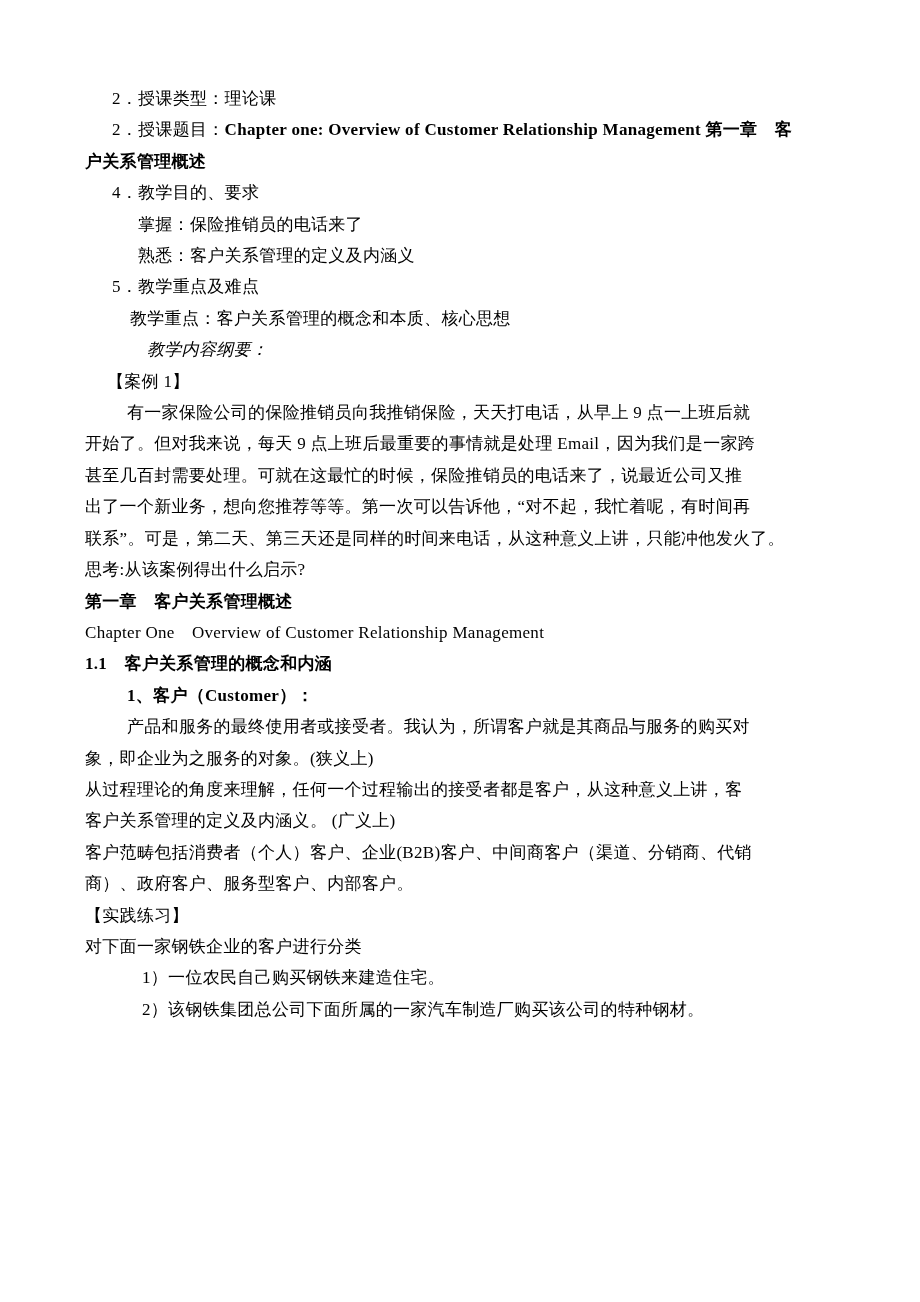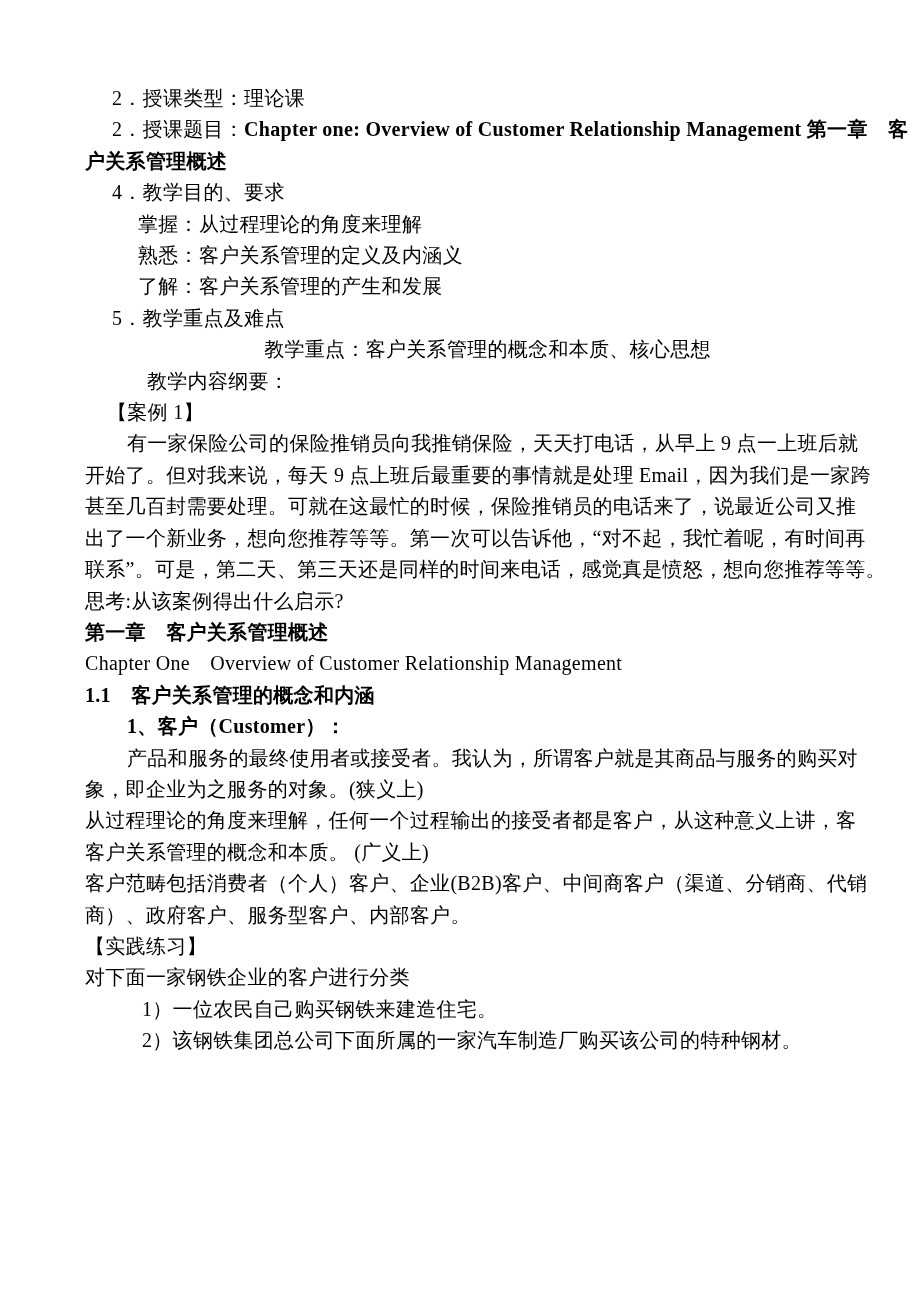--- a/index.html
+++ b/index.html
@@ -17,75 +17,74 @@
     font-family: "Liberation Serif", "DejaVu Serif", serif;
     overflow: hidden;
   }
   .doc {
     position: absolute;
     left: 85px;
     top: 83px;
     width: 760px;
   }
   .line {
-    font-size: 20px;
+    font-size: 17px;
     line-height: 31.4px;
     white-space: pre;
     letter-spacing: 0.3px;
   }
   .b { font-weight: bold; }
   
   .in-num  { padding-left: 27px; }  
   .in-sub1 { padding-left: 53px; }  
-  .in-sub2 { padding-left: 45px; text-align: center; }  
-  .in-sub3 { padding-left: 62px; }  
+  .in-sub2 { padding-left: 45px; }  
+  .in-sub3 { padding-left: 62px; font-style: italic; }  
   .in-case { padding-left: 22px; }  
   .in-p    { padding-left: 42px; }  
   .in-li   { padding-left: 57px; }  
 </style>
 </head>
 <body>
 
 <div class="page">
   <div class="doc">
 
     <div class="line in-num">2．授课类型：理论课</div>
 
     <div class="line in-num"><span>2．授课题目：</span><span class="b">Chapter one: Overview of Customer Relationship Management 第一章　客</span></div>
 
     <div class="line b">户关系管理概述</div>
 
     <div class="line in-num">4．教学目的、要求</div>
-    <div class="line in-sub1">掌握：从过程理论的角度来理解</div>
+    <div class="line in-sub1">掌握：保险推销员的电话来了</div>
     <div class="line in-sub1">熟悉：客户关系管理的定义及内涵义</div>
-    <div class="line in-sub1">了解：客户关系管理的产生和发展</div>
 
     <div class="line in-num">5．教学重点及难点</div>
     <div class="line in-sub2">教学重点：客户关系管理的概念和本质、核心思想</div>
 
     <div class="line in-sub3">教学内容纲要：</div>
 
     <div class="line in-case">【案例 1】</div>
     <div class="line in-p">有一家保险公司的保险推销员向我推销保险，天天打电话，从早上 9 点一上班后就</div>
     <div class="line">开始了。但对我来说，每天 9 点上班后最重要的事情就是处理 Email，因为我们是一家跨</div>
     <div class="line">甚至几百封需要处理。可就在这最忙的时候，保险推销员的电话来了，说最近公司又推</div>
     <div class="line">出了一个新业务，想向您推荐等等。第一次可以告诉他，“对不起，我忙着呢，有时间再</div>
-    <div class="line">联系”。可是，第二天、第三天还是同样的时间来电话，感觉真是愤怒，想向您推荐等等。</div>
+    <div class="line">联系”。可是，第二天、第三天还是同样的时间来电话，从这种意义上讲，只能冲他发火了。</div>
 
     <div class="line">思考:从该案例得出什么启示?</div>
 
     <div class="line b">第一章　客户关系管理概述</div>
     <div class="line">Chapter One　Overview of Customer Relationship Management</div>
     <div class="line b">1.1　客户关系管理的概念和内涵</div>
     <div class="line b in-p">1、客户（Customer）：</div>
 
     <div class="line in-p">产品和服务的最终使用者或接受者。我认为，所谓客户就是其商品与服务的购买对</div>
     <div class="line">象，即企业为之服务的对象。(狭义上)</div>
     <div class="line">从过程理论的角度来理解，任何一个过程输出的接受者都是客户，从这种意义上讲，客</div>
-    <div class="line">客户关系管理的概念和本质。 (广义上)</div>
+    <div class="line">客户关系管理的定义及内涵义。 (广义上)</div>
     <div class="line">客户范畴包括消费者（个人）客户、企业(B2B)客户、中间商客户（渠道、分销商、代销</div>
     <div class="line">商）、政府客户、服务型客户、内部客户。</div>
 
     <div class="line">【实践练习】</div>
     <div class="line">对下面一家钢铁企业的客户进行分类</div>
     <div class="line in-li">1）一位农民自己购买钢铁来建造住宅。</div>
     <div class="line in-li">2）该钢铁集团总公司下面所属的一家汽车制造厂购买该公司的特种钢材。</div>
 
   </div>
 </div>

